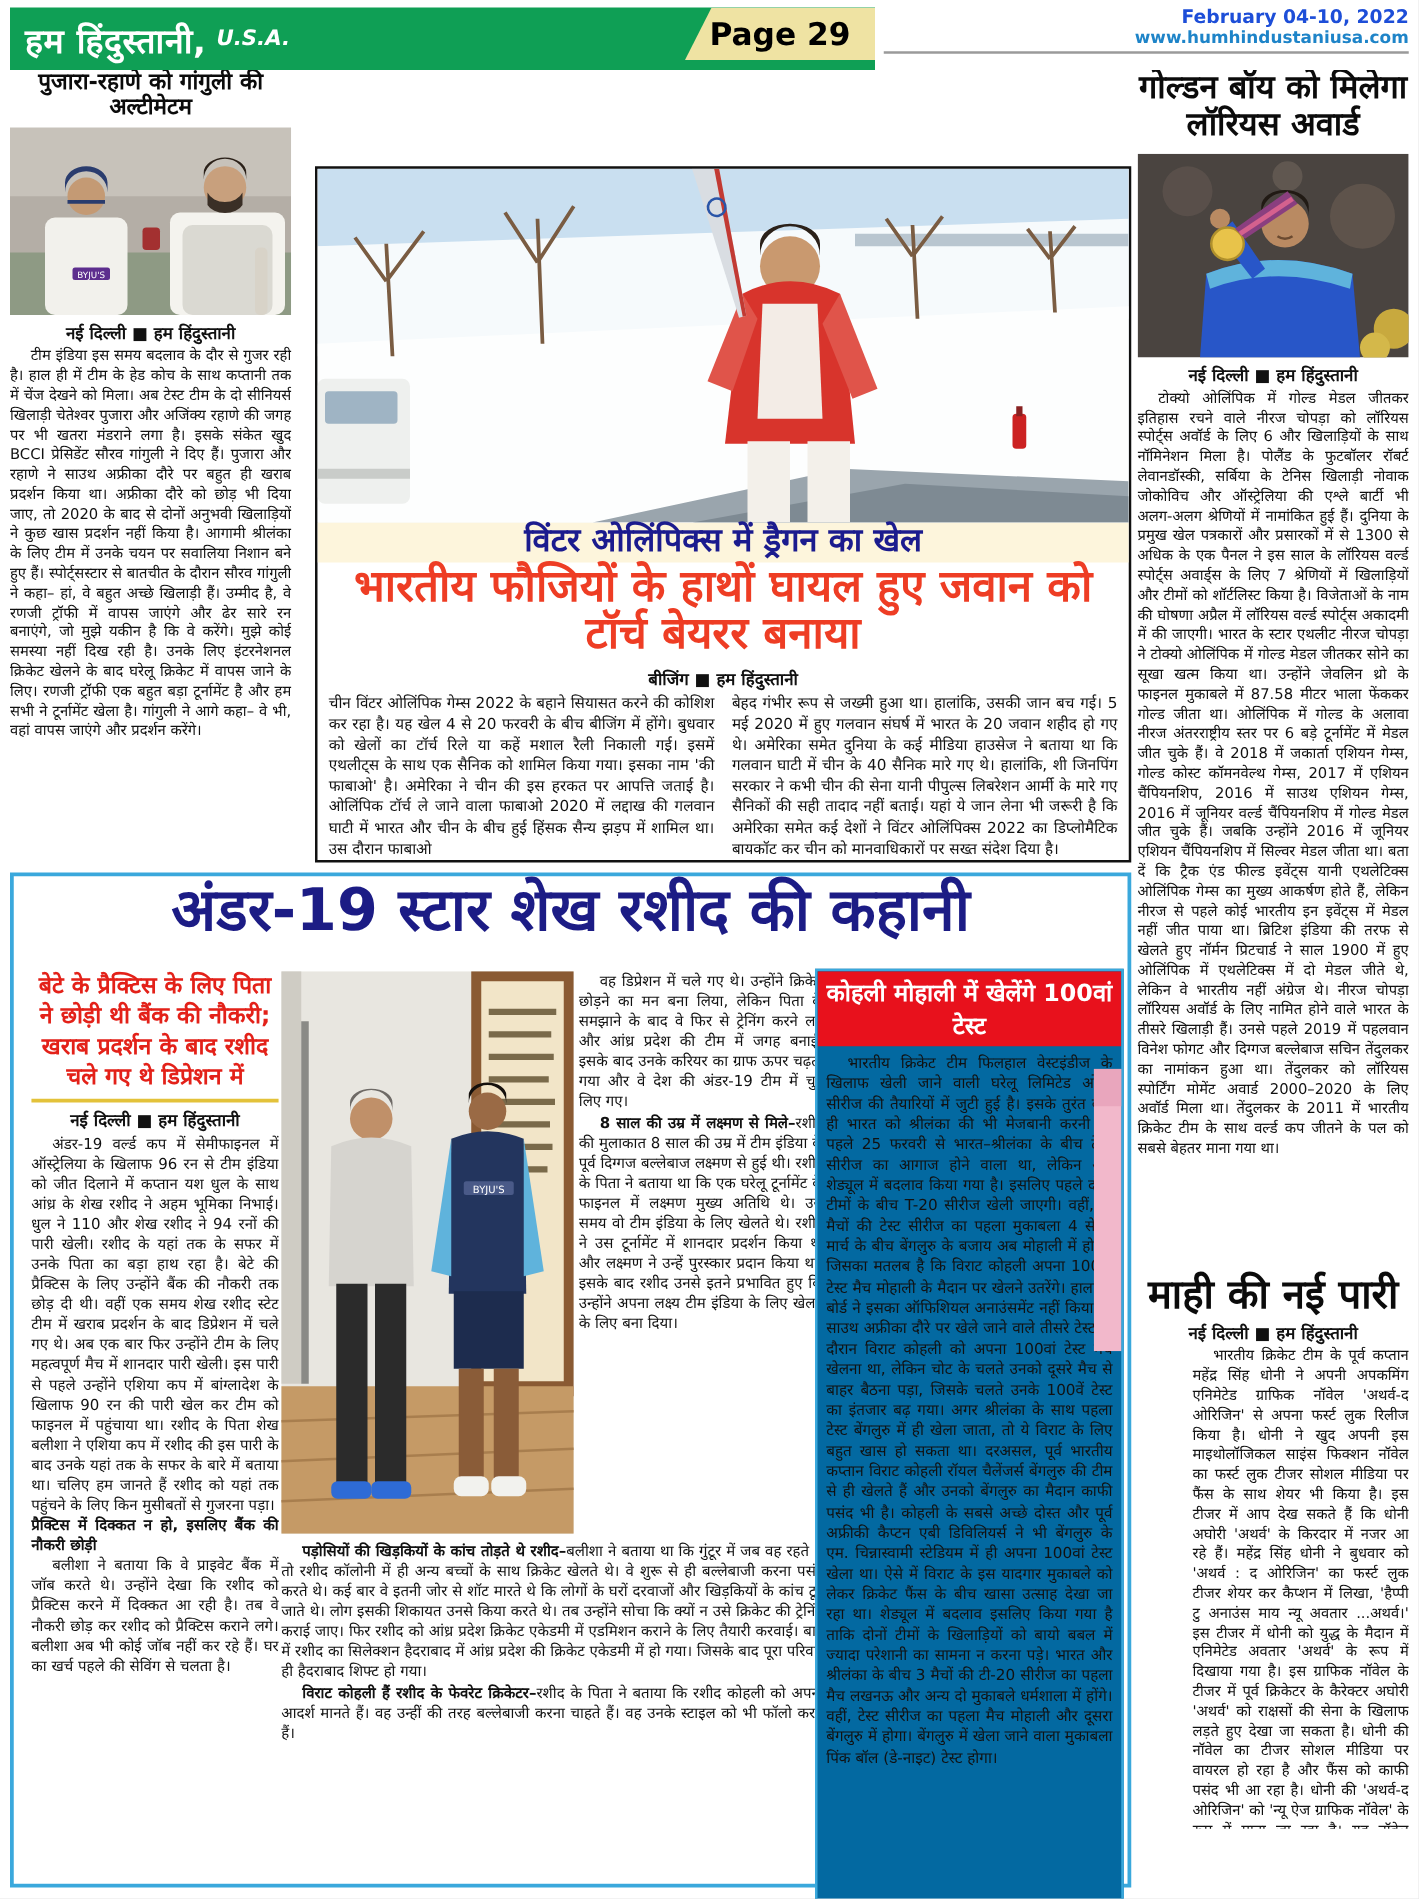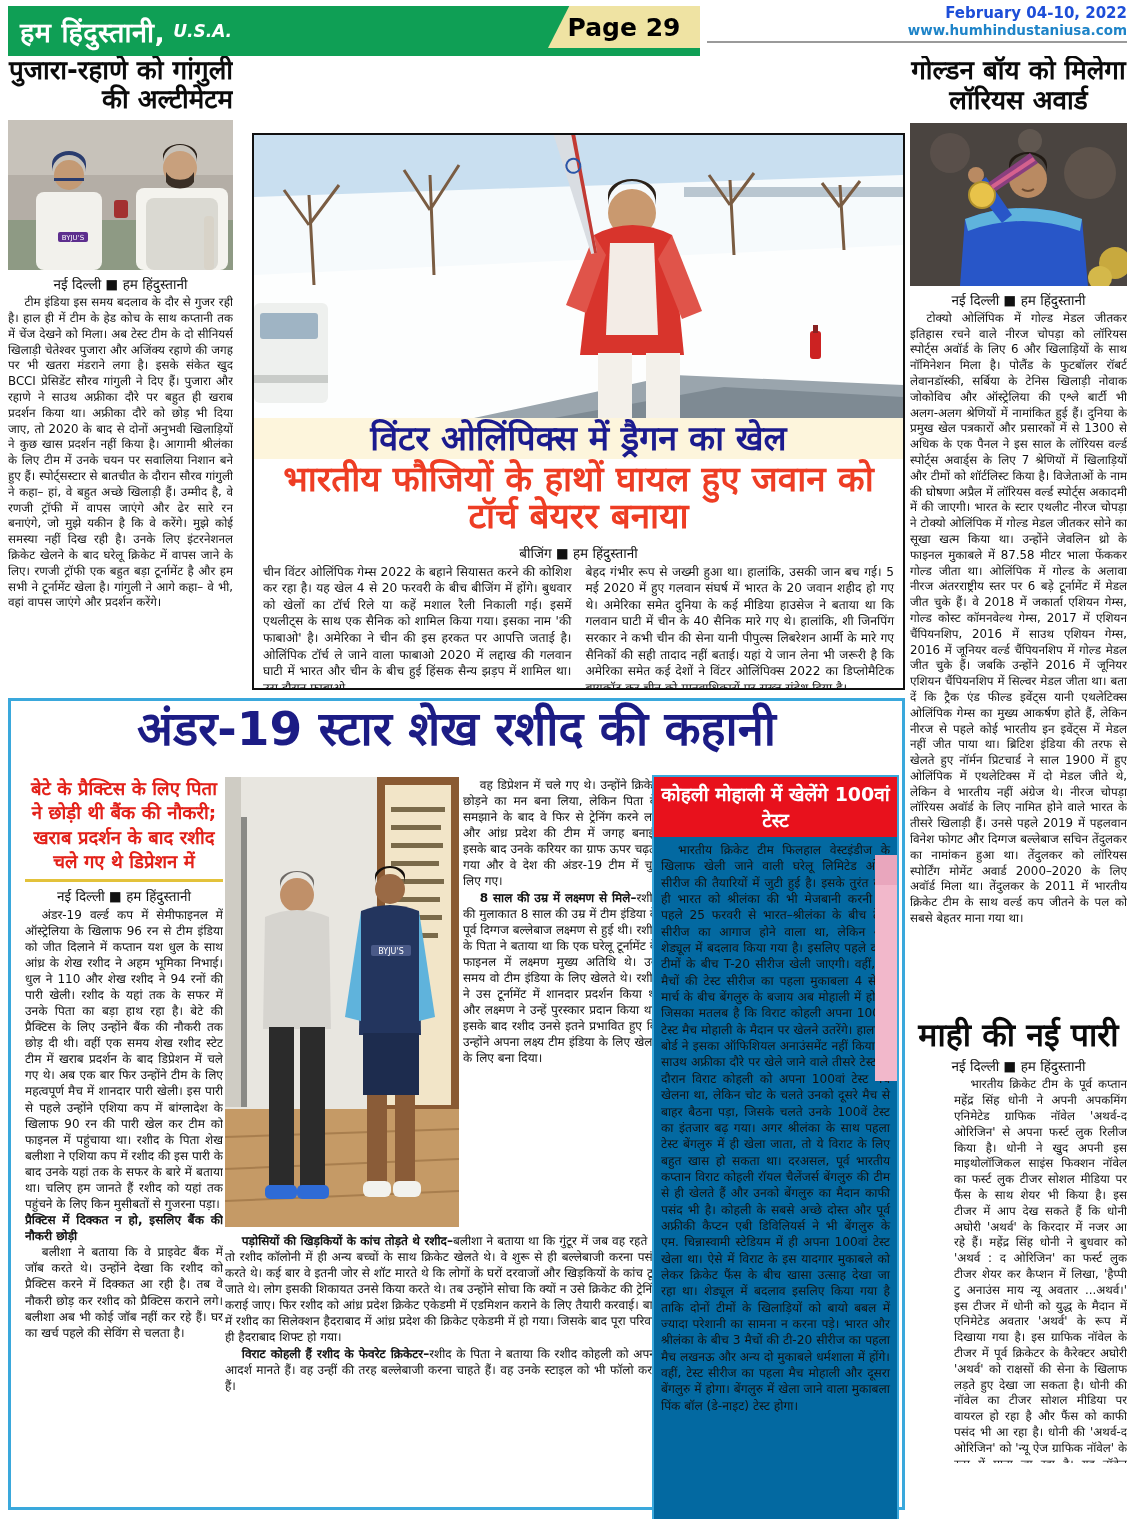--- a/index.html
+++ b/index.html
@@ -17,32 +17,32 @@
   .page-band { position:absolute; right:0; top:0; height:42px; width:152px;
     background:#efe3a3; clip-path:polygon(14% 0,100% 0,100% 100%,0 100%);
     display:flex; align-items:center; justify-content:center; }
   .page-band span { font-weight:700; font-size:25px; color:#000; }
   .head-right { position:absolute; right:8px; top:4px; width:420px; text-align:right;
     border-bottom:2px solid #9a9a9a; padding-bottom:3px; }
   .head-date { color:#1d4ed8; font-weight:700; font-size:15px; line-height:1.2; }
   .head-url  { color:#1e84c8; font-weight:700; font-size:13.5px; line-height:1.2; }
   
   .hl { font-weight:700; text-align:center; color:#0b0b0b; }
-  .dateline { font-weight:400; text-align:center; font-size:13.5px; margin:5px 0 2px; }
+  .dateline { font-weight:700; text-align:center; font-size:13.5px; margin:5px 0 2px; }
   .body-txt { text-align:justify; font-size:11.8px; line-height:1.34; }
   .body-txt p { text-indent:1.4em; }
   
   .a1 { position:absolute; left:8px; top:56px; width:225px; height:636px; overflow:hidden; }
-  .a1 .hl { font-size:26px; line-height:1.12;text-align:right; }
+  .a1 .hl { font-size:18px; line-height:1.12; }
   .a1 .photo { width:225px; height:150px; display:block; margin-top:6px; }
   
   .a2 { position:absolute; left:252px; top:133px; width:653px; height:557px;
     border:2px solid #111; background:#fff; overflow:hidden; }
   .a2 .photo { width:100%; height:283px; display:block; }
-  .a2 .kicker { background:#fdf5dc; color:#1b1b8e; font-weight:700; font-size:34px;
+  .a2 .kicker { background:#fdf5dc; color:#1b1b8e; font-weight:700; font-size:26px;
     text-align:center; line-height:1.15; padding:1px 0; }
   .a2 .red-hl { color:#ee3d24; font-weight:700; font-size:35px; text-align:center; line-height:1.05; padding:2px 4px 4px; }
   .a2 .cols { column-count:2; column-gap:14px; padding:0 9px 6px; font-size:12.2px; line-height:1.36; text-align:justify; height:192px; overflow:hidden; }
   
   .rcol { position:absolute; left:910px; top:56px; width:217px; height:1454px; overflow:hidden; }
   .a3 .hl { font-size:26px; line-height:1.15; }
   .a3 .photo { width:217px; height:163px; display:block; margin-top:7px; }
   .a3 .body-txt { height:700px; overflow:hidden; }
   .a4 { margin-top:8px; }
   .a4 .hl { font-size:32px; line-height:1.05; }

